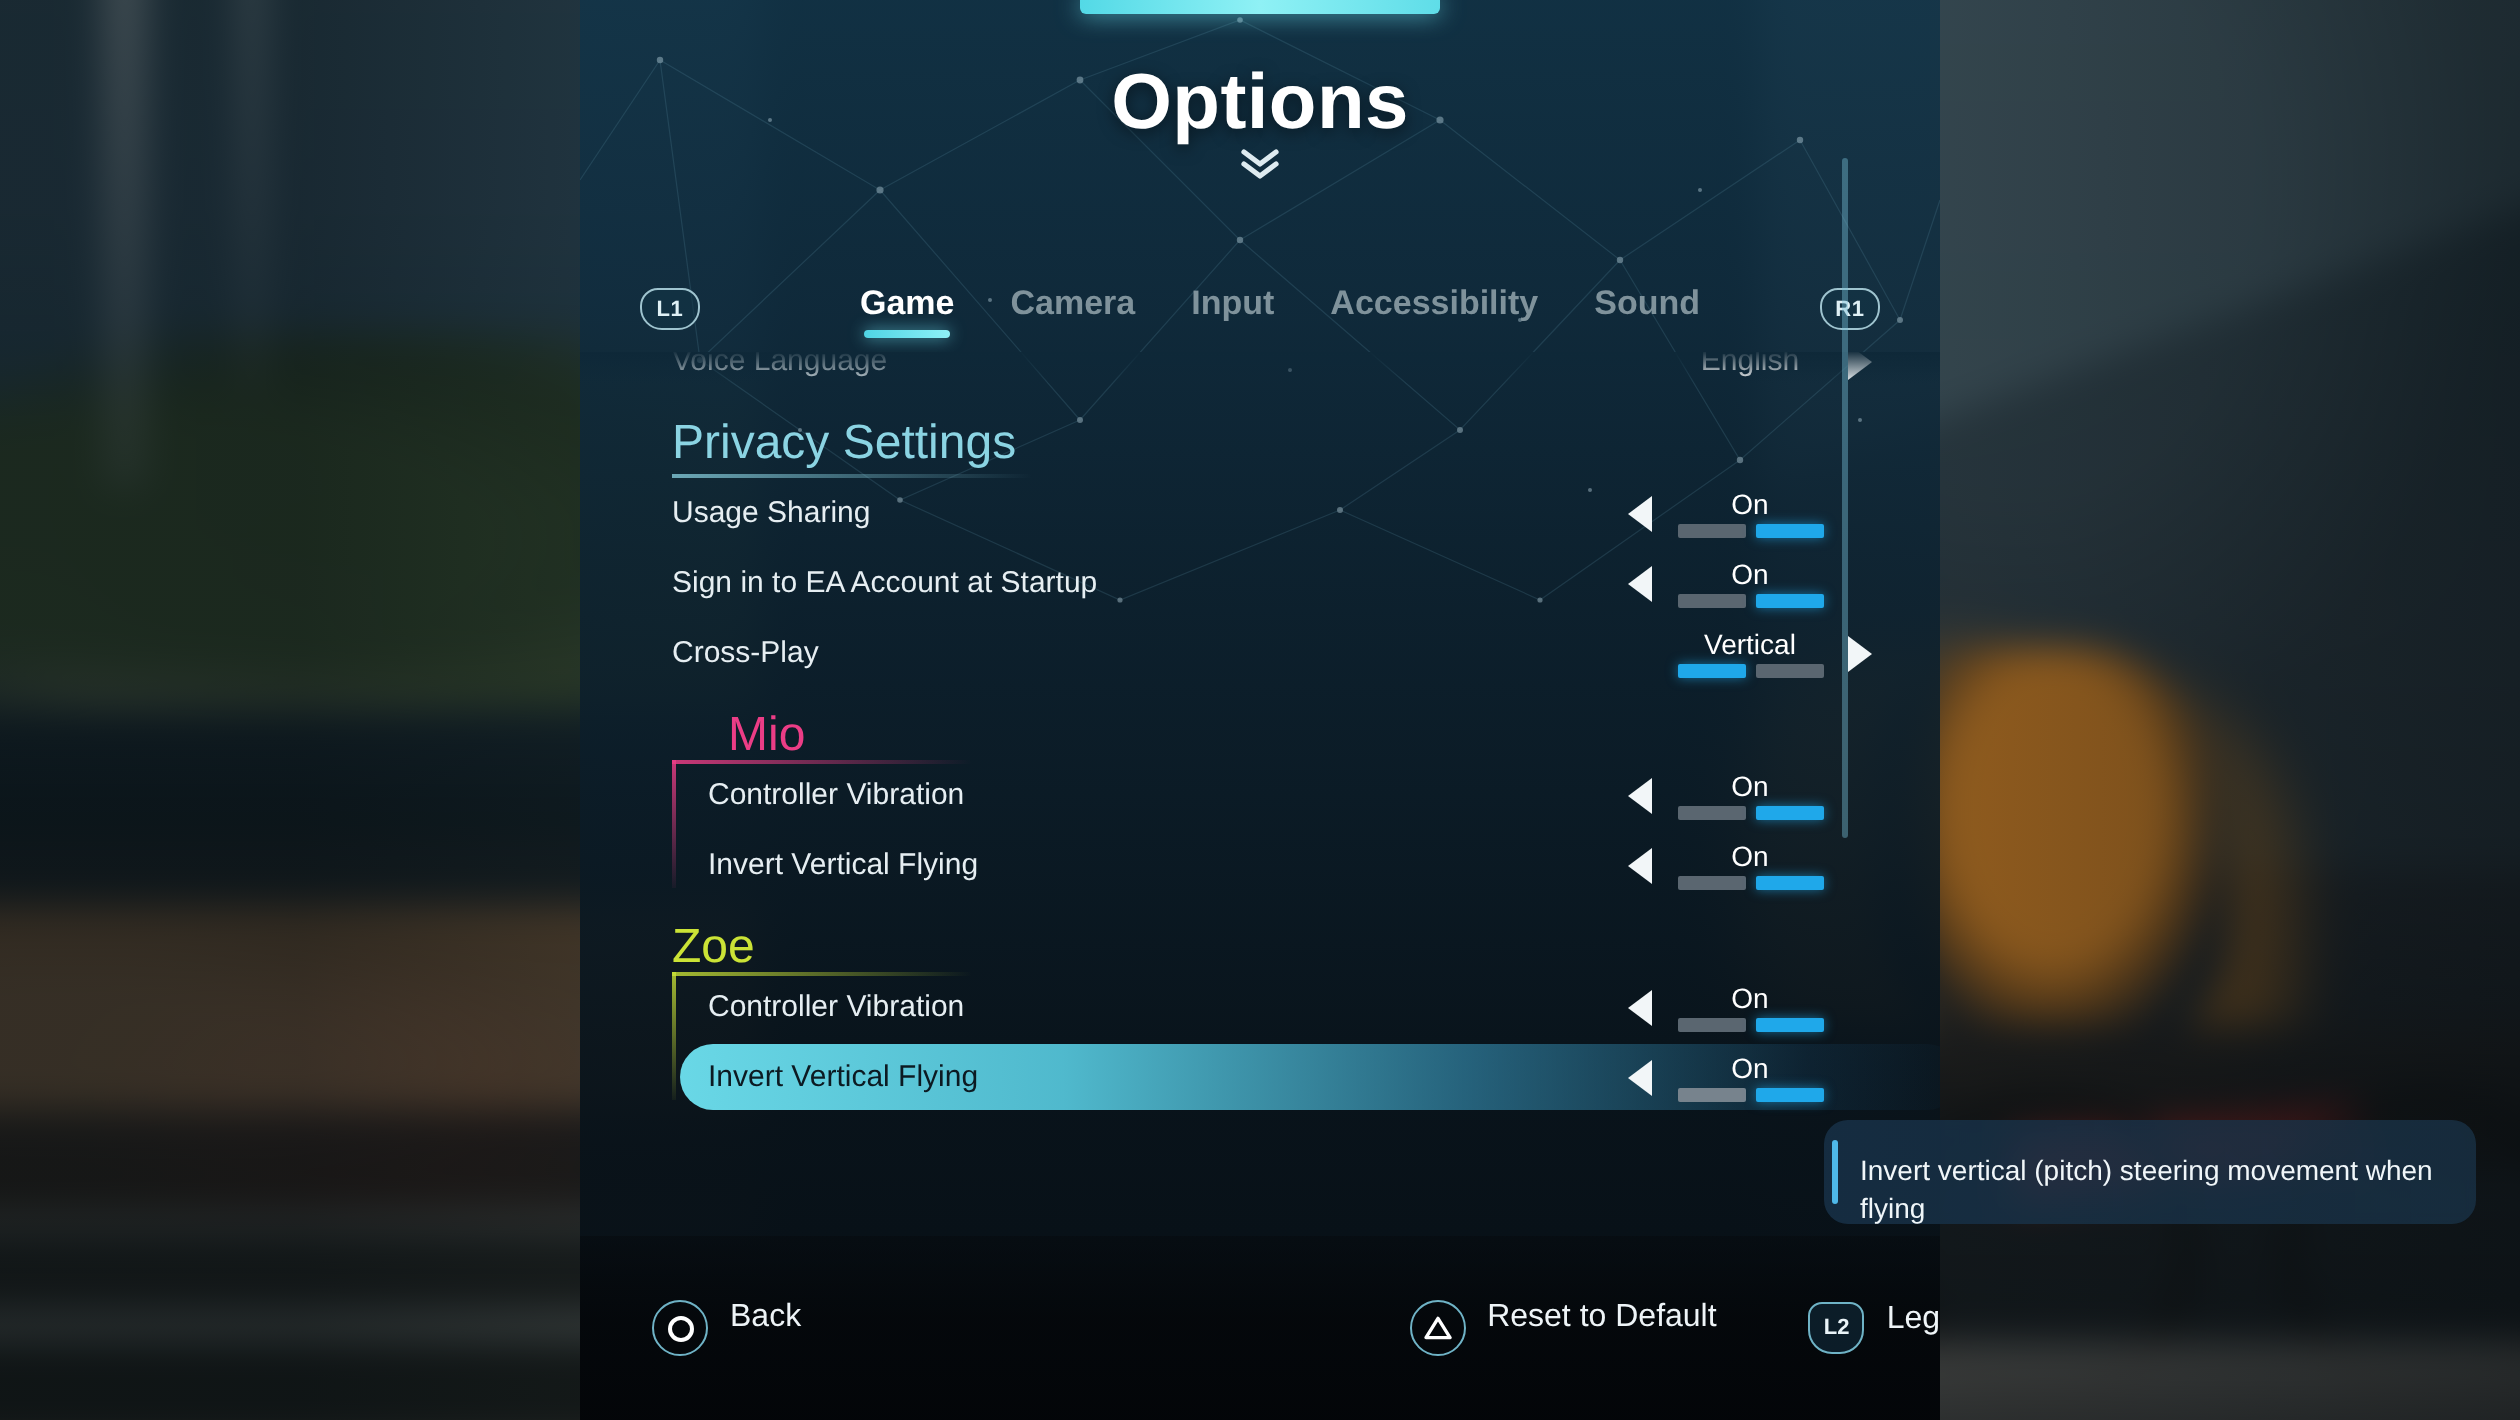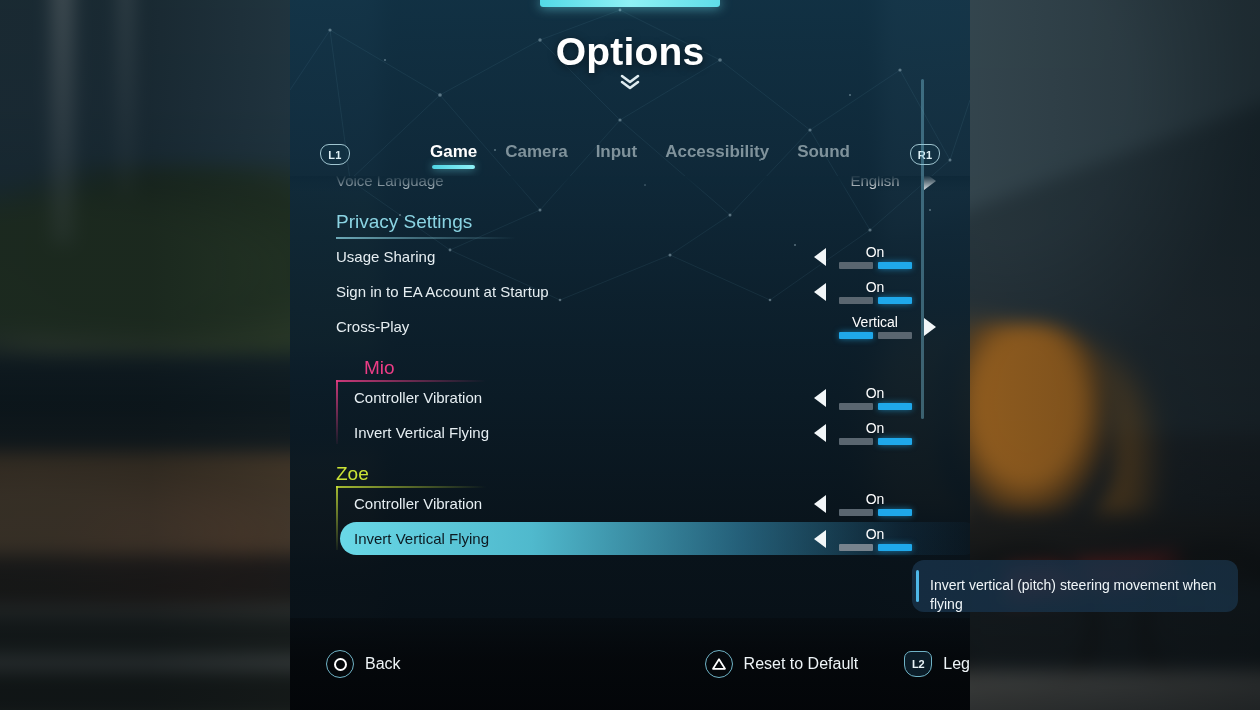--- a/index.html
+++ b/index.html
@@ -160,21 +160,21 @@
   .toggle-value { font-size:14px; color:#ffffff; line-height:15px; margin-bottom:2px; white-space:nowrap; }
   .toggle-bars { display:flex; gap:5px; }
   .seg { width:34px; height:7px; border-radius:1px; background:#5a6670; }
   .seg.on { background:#1fa8ea; box-shadow:0 0 6px rgba(31,168,234,.6); }
 
   
   .plainvalue { width:78px; flex:0 0 auto; text-align:center; font-size:15px; color:#ffffff; }
 
   
   .section { padding-left:46px; margin-top:12px; }
-  .section-title { font-size:19px; line-height:24px; }
+  .section-title { font-size:24px; line-height:24px; }
   .section-rule { height:2px; width:180px; margin-top:3px; }
   .sec-privacy .section-title { color:#8bd4e3; }
   .sec-privacy .section-rule { background:linear-gradient(90deg, rgba(139,212,227,.75), rgba(139,212,227,0)); }
   .sec-mio .section-title { color:#ec3d86;margin-left:28px; }
   .sec-zoe .section-title { color:#cbe336; }
 
   
   .group { position:relative; margin-left:46px; padding-left:0; }
   .group::before {
     content:""; position:absolute; left:0; top:0; width:2px; bottom:6px;
@@ -208,21 +208,21 @@
   
   #fade-top { position:absolute; left:0; right:0; top:176px; height:16px;
     background:linear-gradient(180deg, rgba(14,40,56,.95), rgba(14,40,56,0)); pointer-events:none; }
 
   
   #actionbar {
     position:absolute; left:0; right:0; bottom:0; height:92px;
     background:linear-gradient(180deg, rgba(6,10,14,.55) 0%, rgba(4,7,10,.9) 45%, rgba(3,5,8,.95) 100%);
     display:flex; align-items:center;
   }
-  .action { display:flex; align-items:center; gap:11px; }
+  .action { display:flex; align-items:flex-start; gap:11px; }
   #act-back { margin-left:36px; }
   #act-reset { margin-left:304px; }
   #act-legal { margin-left:46px; }
   .action-label { font-size:16px; color:#eef4f7; white-space:nowrap; }
   .glyph-circle {
     width:28px; height:28px; border-radius:50%; border:1.8px solid #6fb3c6;
     display:flex; align-items:center; justify-content:center;
   }
   .glyph-circle .inner-o { width:13px; height:13px; border-radius:50%; border:2px solid #ffffff; }
   .tri { width:14px; height:12px; }

